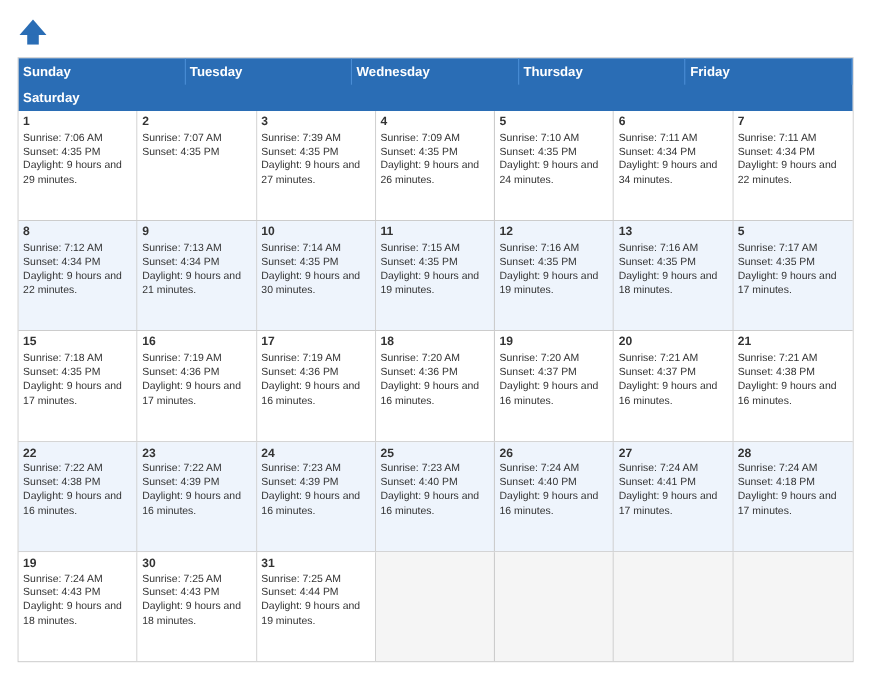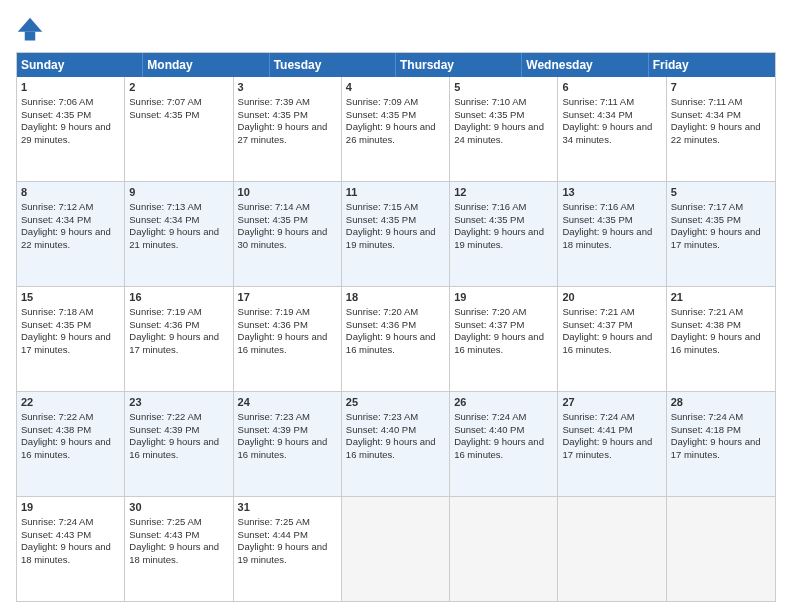--- a/index.html
+++ b/index.html
@@ -52,21 +52,21 @@
       color: #333;
     }
     .calendar {
       flex: 1;
       display: flex;
       flex-direction: column;
       border: 1px solid #ccc;
     }
     .cal-header-row {
       display: grid;
-      grid-template-columns: repeat(6, 1fr);
+      grid-template-columns: repeat(5, 1fr);
       background: #2a6db5;
     }
     .cal-header-cell {
       color: #fff;
       font-size: 12px;
       font-weight: bold;
       padding: 5px 4px;
       text-align: left;
       border-right: 1px solid #4a8dd5;
     }
@@ -118,25 +118,25 @@
     </div>
     <div class="title-block">
       <div class="main-title"></div>
       <div class="subtitle"></div>
     </div>
   </div>
 
   <div class="calendar">
     <div class="cal-header-row">
     <div class="cal-header-cell">Sunday</div>
-        <div class="cal-header-cell">Monday</div>
         <div class="cal-header-cell">Tuesday</div>
+        <div class="cal-header-cell">Wednesday</div>
         <div class="cal-header-cell">Thursday</div>
-        <div class="cal-header-cell">Wednesday</div>
         <div class="cal-header-cell">Friday</div>
+        <div class="cal-header-cell">Saturday</div>
       </div>
     <div class="cal-body">
     <div class="cal-week">
           <div class="cal-cell"><span class="day-num">1</span><span>Sunrise: 7:06 AM</span><br><span>Sunset: 4:35 PM</span><br><span>Daylight: 9 hours and 29 minutes.</span></div>
           <div class="cal-cell"><span class="day-num">2</span><span>Sunrise: 7:07 AM</span><br><span>Sunset: 4:35 PM</span><br></div>
           <div class="cal-cell"><span class="day-num">3</span><span>Sunrise: 7:39 AM</span><br><span>Sunset: 4:35 PM</span><br><span>Daylight: 9 hours and 27 minutes.</span></div>
           <div class="cal-cell"><span class="day-num">4</span><span>Sunrise: 7:09 AM</span><br><span>Sunset: 4:35 PM</span><br><span>Daylight: 9 hours and 26 minutes.</span></div>
           <div class="cal-cell"><span class="day-num">5</span><span>Sunrise: 7:10 AM</span><br><span>Sunset: 4:35 PM</span><br><span>Daylight: 9 hours and 24 minutes.</span></div>
           <div class="cal-cell"><span class="day-num">6</span><span>Sunrise: 7:11 AM</span><br><span>Sunset: 4:34 PM</span><br><span>Daylight: 9 hours and 34 minutes.</span></div>
           <div class="cal-cell"><span class="day-num">7</span><span>Sunrise: 7:11 AM</span><br><span>Sunset: 4:34 PM</span><br><span>Daylight: 9 hours and 22 minutes.</span></div>

